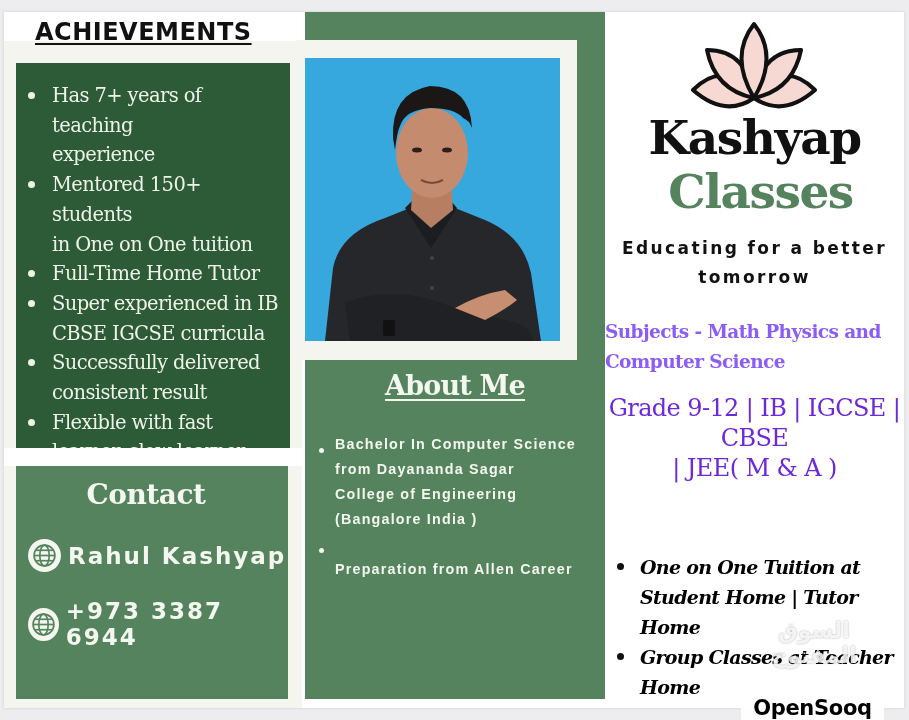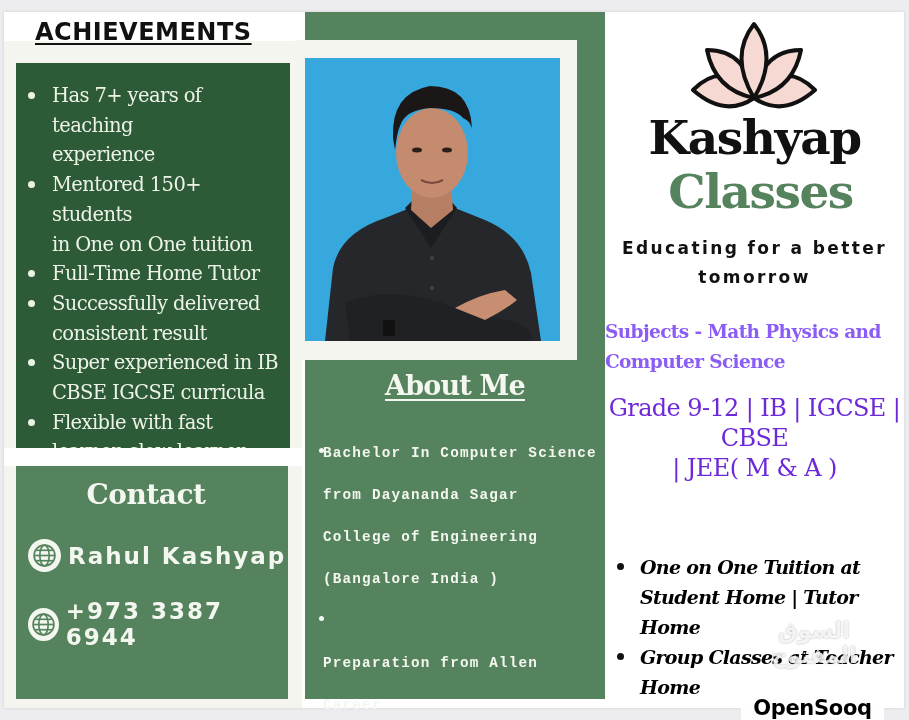--- a/index.html
+++ b/index.html
@@ -80,23 +80,23 @@
     position: absolute; left: 305px; top: 362px; width: 300px; height: 337px; background: #55835d;
   }
   .about-title {
     position: absolute; left: 0; top: 8px; width: 300px; text-align: center;
     font-family: "DejaVu Serif", serif; font-size: 27px; font-weight: bold;
     color: #f4f7ef; text-decoration: underline; text-underline-offset: 4px;
     text-decoration-thickness: 2px; letter-spacing: -0.8px;
   }
   .about-list { list-style: none; position: absolute; left: 0; top: 70px; width: 300px; }
   .about-item {
-    position: relative; padding-left: 18px;
-    font-family: Liberation Mono, monospace; font-weight: bold; font-size: 14.3px;
-    line-height: 42px; color: #f4f7ef; letter-spacing: 1.2px;
+    position: relative; padding-left: 30px;
+    font-family: Liberation Sans, sans-serif; font-weight: bold; font-size: 14.3px;
+    line-height: 25px; color: #f4f7ef; letter-spacing: 1.2px;
   }
   .about-item .bullet {
     position: absolute; left: 14px; top: 16px; width: 5px; height: 5px;
     border-radius: 50%; background: #f4f7ef;
   }
 
   
   .right-col { position: absolute; left: 605px; top: 12px; width: 299px; height: 696px; }
   .lotus { position: absolute; left: 80px; top: 8px; width: 138px; height: 90px; }
   .brand-1 {
@@ -163,22 +163,22 @@
 
 <div class="left-col"></div>
 <div class="ach-title-bar"></div>
 <div class="ach-title">ACHIEVEMENTS</div>
 
 <div class="ach-box">
   <ul class="ach-list">
     <li class="ach-item"><span class="bullet"></span><span>Has 7+ years of teaching</span><br><span>experience</span></li>
     <li class="ach-item"><span class="bullet"></span><span>Mentored 150+ students</span><br><span>in One on One tuition</span></li>
     <li class="ach-item"><span class="bullet"></span><span>Full-Time Home Tutor</span></li>
+    <li class="ach-item"><span class="bullet"></span><span>Super experienced in IB</span><br><span>CBSE IGCSE curricula</span></li>
     <li class="ach-item"><span class="bullet"></span><span>Successfully delivered</span><br><span>consistent result</span></li>
-    <li class="ach-item"><span class="bullet"></span><span>Super experienced in IB</span><br><span>CBSE IGCSE curricula</span></li>
     <li class="ach-item"><span class="bullet"></span><span>Flexible with fast</span><br><span>learner, slow learner</span><br><span>and SEND kids</span></li>
   </ul>
 </div>
 
 <div class="white-gap"></div>
 
 <div class="contact-box">
   <div class="contact-title">Contact</div>
   <div class="contact-row" style="top:73px;">
     <span class="globe">

